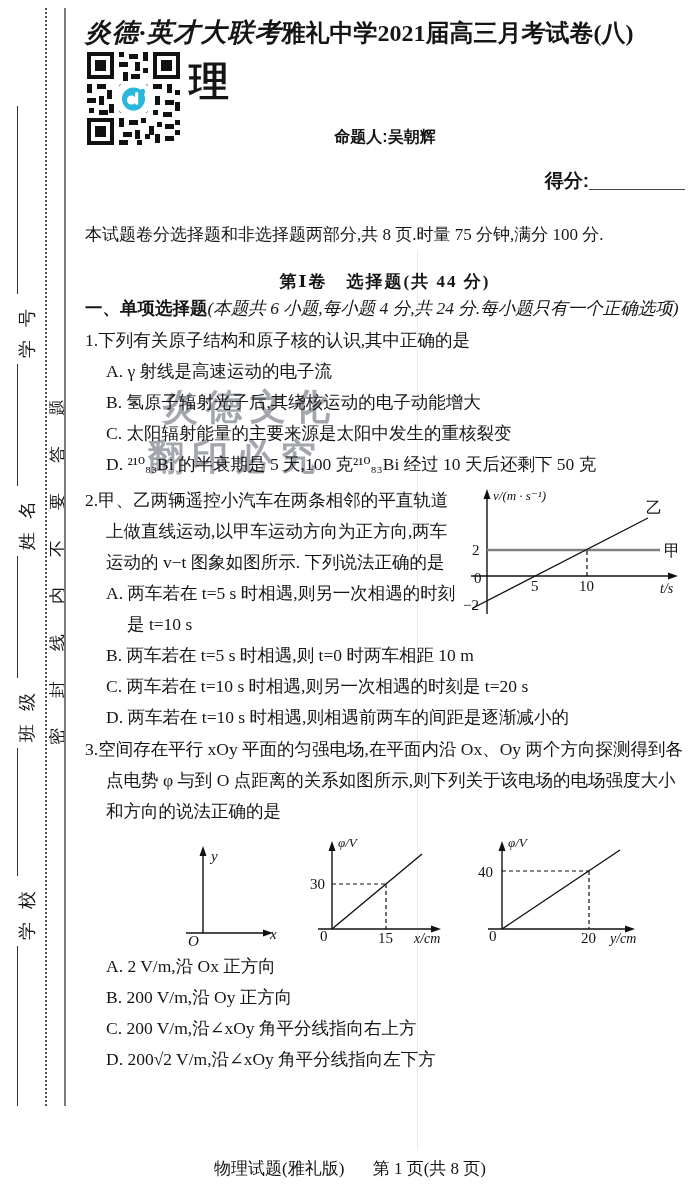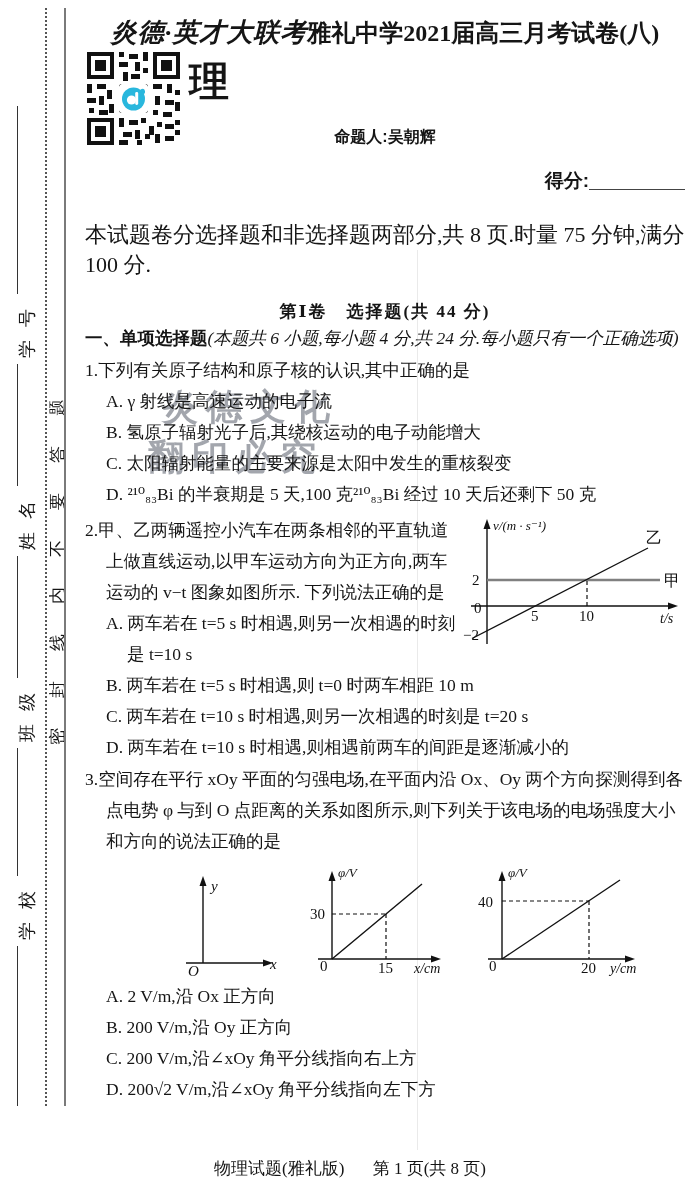--- a/index.html
+++ b/index.html
@@ -19,32 +19,32 @@
   .divider-solid  { position:absolute; left:64px; top:8px; height:1098px; width:2px; background:#7a7a7a; }
 
   
   .fold-line { position:absolute; left:417px; top:250px; height:900px; width:1px; background:#d9d9d9; opacity:.55; }
   .watermark { position:absolute; left:162px; top:382px; color:#0f172a; opacity:.38;
     font-weight:bold; font-size:36px; letter-spacing:8px; line-height:50px; pointer-events:none; }
   .watermark div:nth-child(2){ margin-left:-14px; }
 
   
   .main { position:absolute; left:85px; top:10px; width:600px; }
-  .header-title { font-size:24px; line-height:34px; font-weight:bold; margin-top:6px; white-space:nowrap;text-align:center; }
+  .header-title { font-size:24px; line-height:34px; font-weight:bold; margin-top:6px; white-space:nowrap; }
   .header-title .series { font-style:italic; font-size:26px; letter-spacing:1px; }
   .header-mid { position:relative; min-height:150px; }
   .qr { position:absolute; left:0; top:0; }
   .subject-title { text-align:left; font-size:40px; font-weight:bold; letter-spacing:32px; text-indent:32px; padding-top:4px; }
   .setters { display:flex; justify-content:center; gap:58px; font-size:16px; font-weight:bold;
     font-family:"Liberation Sans","DejaVu Sans",sans-serif; margin-top:18px; }
   .score-row { text-align:right; font-size:19px; font-weight:bold; margin-top:20px;
     font-family:"Liberation Sans","DejaVu Sans",sans-serif; }
   .score-blank { display:inline-block; width:96px; border-bottom:1.6px solid #444; height:19px; vertical-align:-3px; }
 
-  .intro { font-size:22px; line-height:30px; margin-top:20px; }
+  .intro { font-size:17px; line-height:30px; margin-top:20px; }
   .section-title { text-align:center; font-size:17px; font-weight:bold; letter-spacing:2px; margin-top:20px; }
   .part-heading { font-size:17.5px; line-height:31px; padding-left:37px; text-indent:-37px; }
   .part-heading .bold { font-weight:bold; }
   .part-heading .note { font-style:italic; }
 
   .question { font-size:17.5px; line-height:31px; }
   .stem { padding-left:21px; text-indent:-21px; margin-top:1px; }
   .option { padding-left:21px; }
   .option-wrap2 { padding-left:42px; text-indent:-21px; }
 

